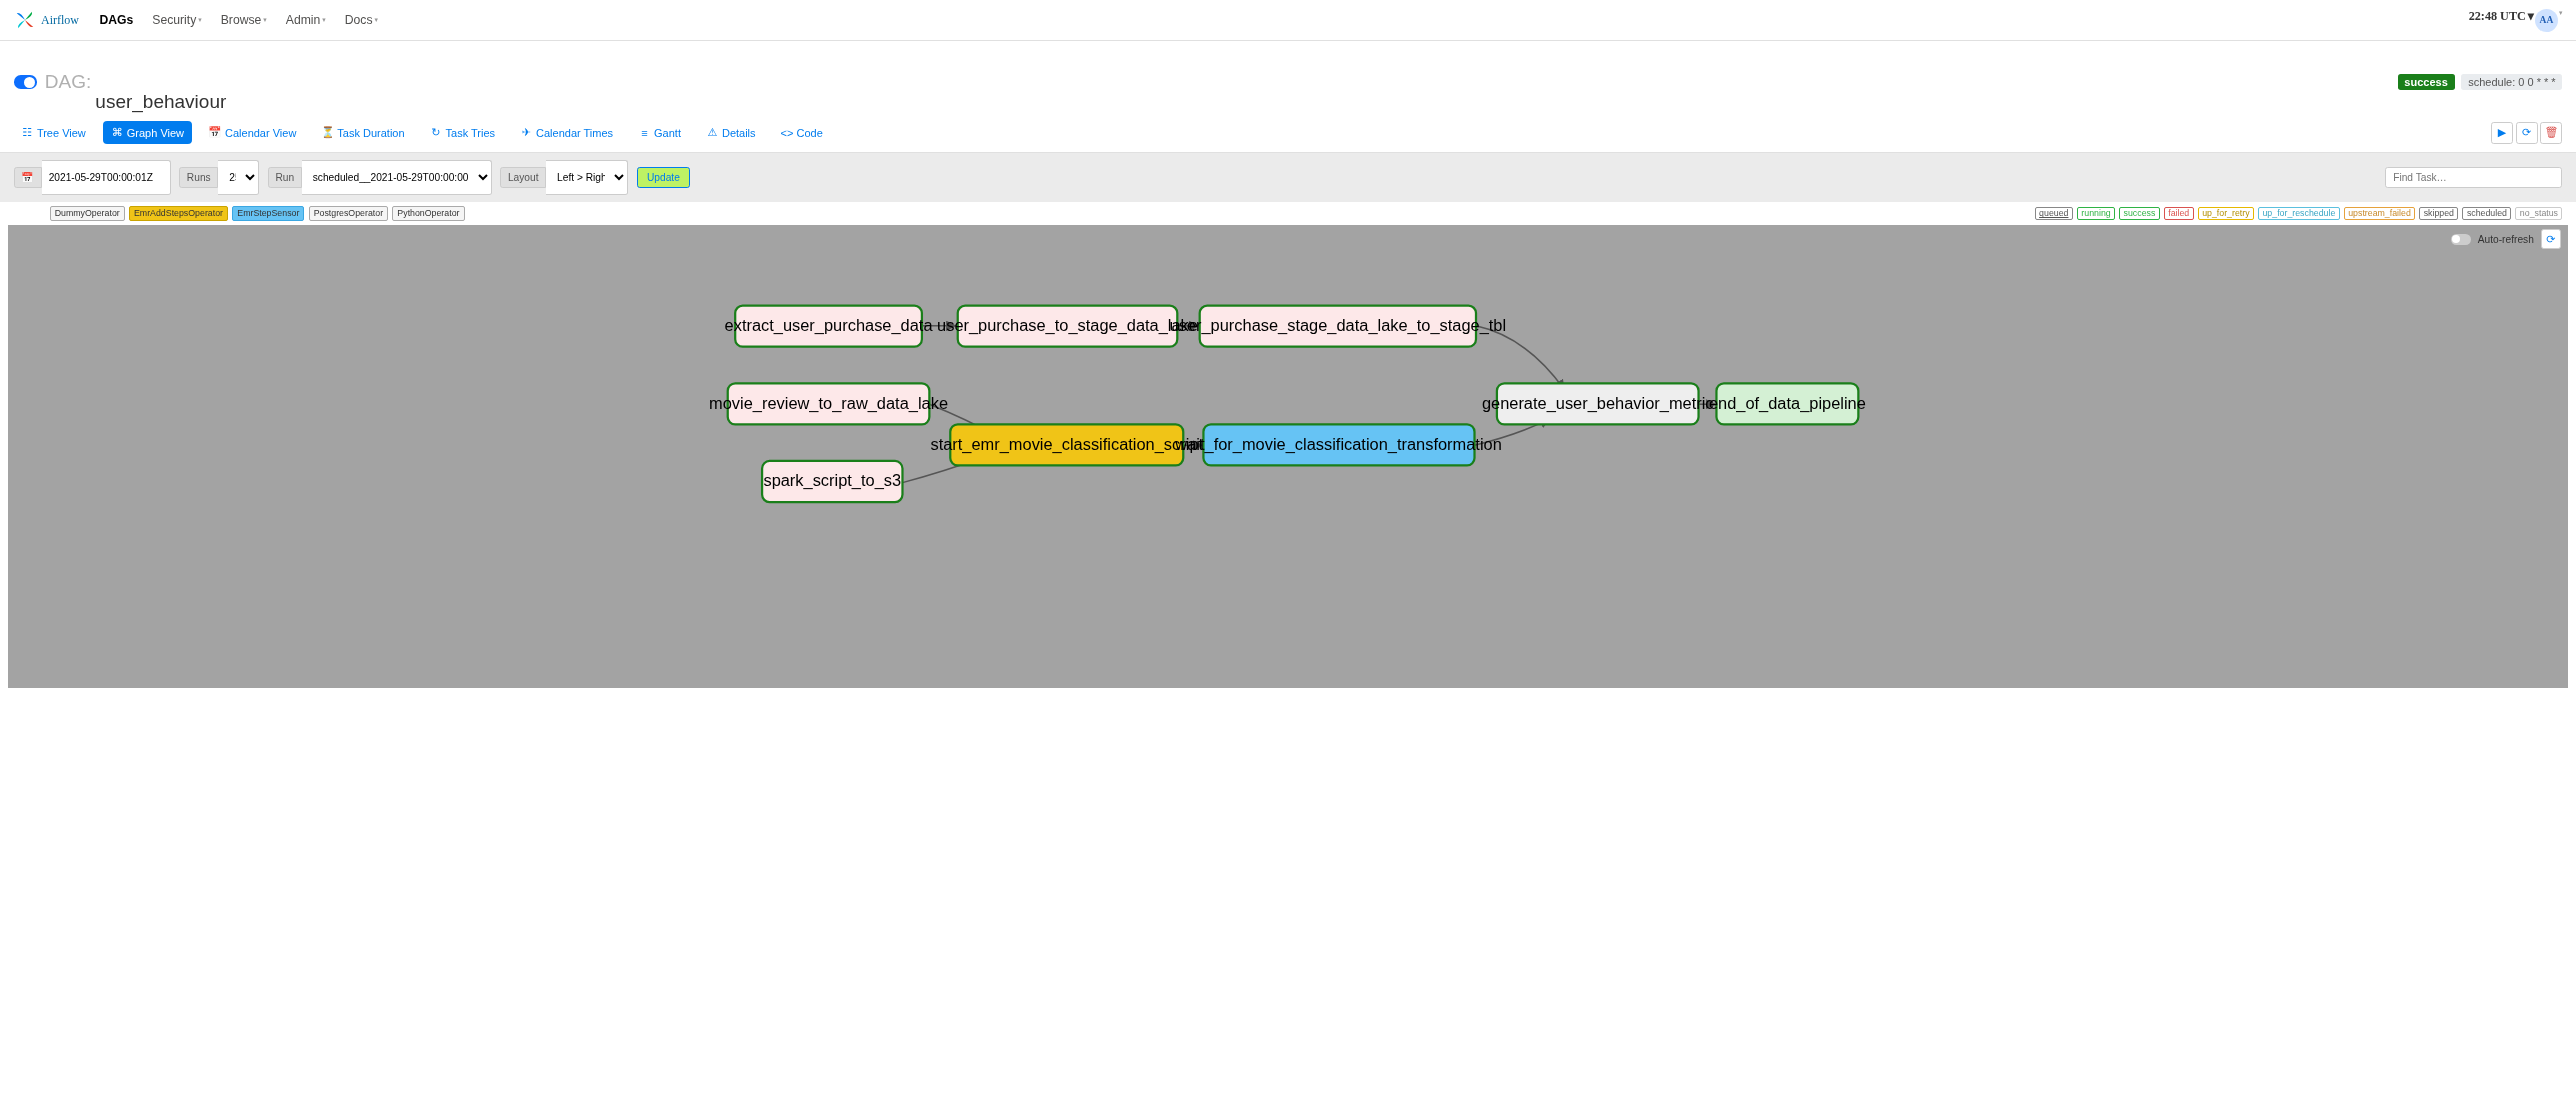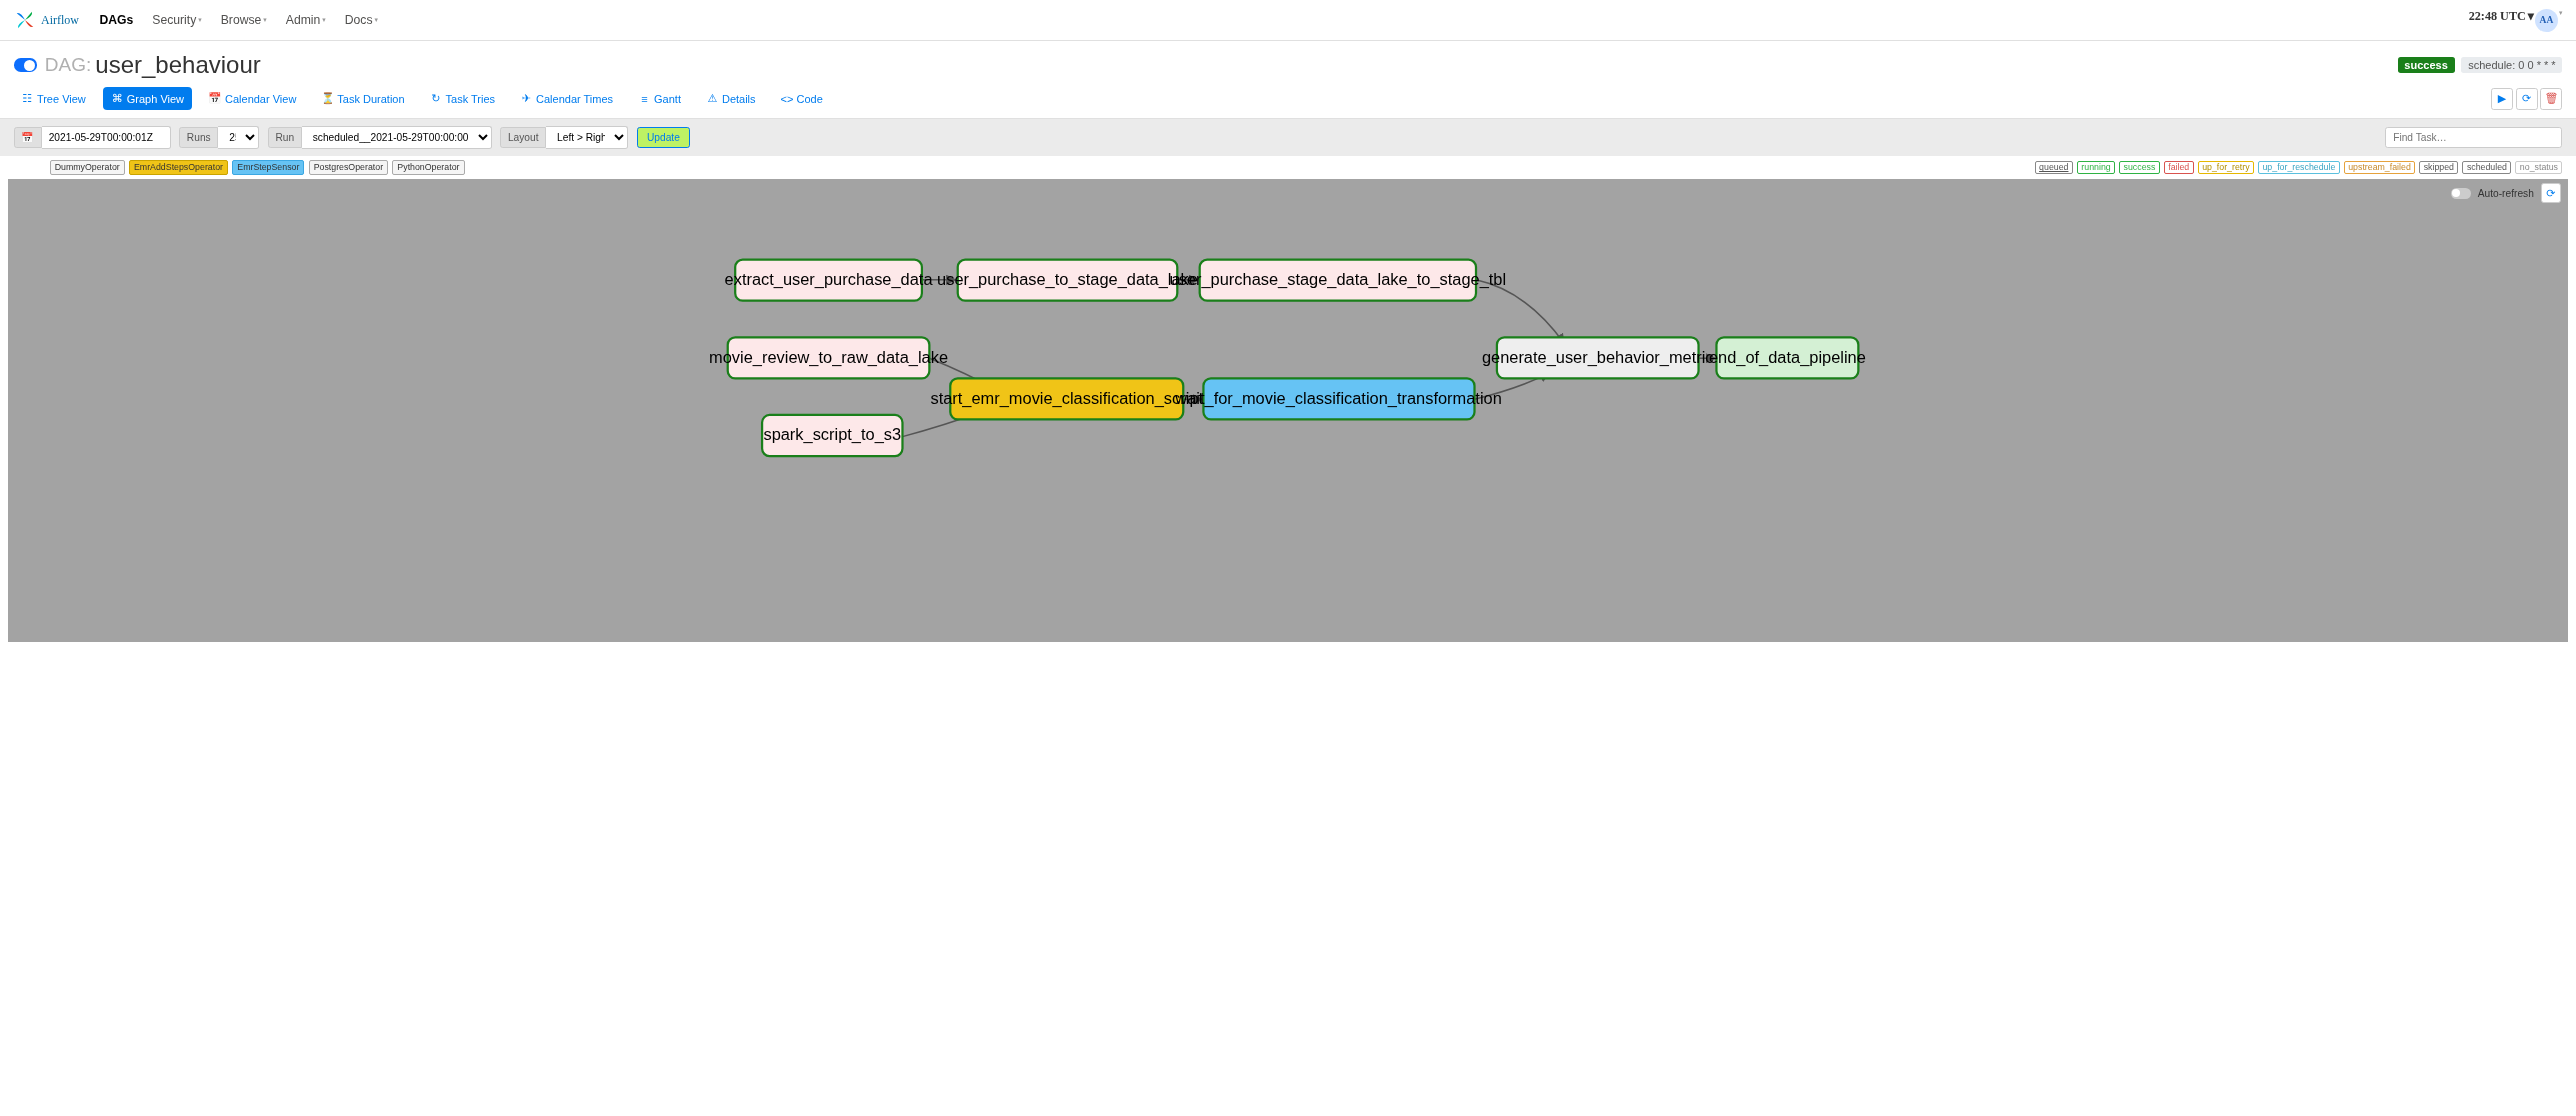--- a/index.html
+++ b/index.html
@@ -16,39 +16,39 @@
   .nav-link .caret { font-size: 6.8px; color: #999; }
   .nav-right { display: flex; align-items: flex-start; gap: 1px; font-family: Liberation Serif, serif; }
   .time { font-size: 12.2px; font-weight: 600; color: #333; display: flex; align-items: center; gap: 2px; }
   .avatar { width: 23px; height: 23px; border-radius: 50%; background: #cfe2ff; color: #2360b5; font-size: 9.5px; font-weight: 600; display: flex; align-items: center; justify-content: center; }
 
   
   .dag-header { display: flex; align-items: center; padding: 10.2px 13.6px 0 13.6px; }
   .toggle { width: 23px; height: 13.6px; background: #0d6efd; border-radius: 6.8px; position: relative; margin-right: 8.2px; cursor: pointer; }
   .toggle::after { content: ""; position: absolute; right: 1.4px; top: 1.4px; width: 11px; height: 11px; background: #fff; border-radius: 50%; }
   .dag-label { font-size: 19px; color: #b0b0b0; font-weight: 500; margin-right: 4.1px; }
-  .dag-name { font-size: 24px; color: #333; font-weight: 400; }
+  .dag-name { font-size: 19px; color: #333; font-weight: 400; margin-top: 40px; }
   .dag-header-right { margin-left: auto; display: flex; gap: 6.8px; align-items: center; }
   .badge-success { background: #1a7f1a; color: #fff; padding: 2px 6.8px; border-radius: 2.7px; font-size: 11px; font-weight: 600; }
   .badge-schedule { background: #e9ecef; color: #555; padding: 2px 6.8px; border-radius: 2.7px; font-size: 11px; }
 
   
   .view-tabs { display: flex; gap: 9.5px; padding: 8.2px 13.6px; align-items: center; border-bottom: 0.7px solid #e0e0e0; }
   .vtab { display: flex; align-items: center; gap: 4.1px; padding: 5.4px 8.2px; font-size: 11px; color: #017cee; cursor: pointer; border-radius: 4.1px; }
   .vtab.active { background: #017cee; color: #fff; }
   .vtab .icon { width: 11px; height: 11px; display: inline-flex; align-items: center; justify-content: center; }
   .view-tabs-right { margin-left: auto; display: flex; gap: 2.7px; }
   .icon-btn { width: 22px; height: 22px; border: 0.7px solid #ccc; border-radius: 2.7px; display: flex; align-items: center; justify-content: center; background: #fff; cursor: pointer; font-size: 11px; }
   .icon-btn.red { color: #d9534f; }
 
   
   .controls { background: #ebebeb; padding: 6.8px 13.6px; display: flex; gap: 8.2px; align-items: center; }
   .ctrl-group { display: flex; align-items: center; }
   .ctrl-addon { background: #e0e0e0; border: 0.7px solid #ccc; padding: 4.1px 6.8px; border-radius: 2.7px 0 0 2.7px; display: flex; align-items: center; font-size: 10.2px; color: #555; }
-  .ctrl-input, .ctrl-select { border: 0.7px solid #ccc; padding: 4.1px 6.8px; font-size: 10.2px; background: #fff; height: 23px; }
+  .ctrl-input, .ctrl-select { border: 0.7px solid #ccc; padding: 4.1px 6.8px; font-size: 10.2px; background: #fff; height: 35px; }
   .ctrl-input { border-radius: 0 2.7px 2.7px 0; border-left: none; }
   .ctrl-select.right { border-radius: 0 2.7px 2.7px 0; border-left: none; }
   .btn-update { border: 0.7px solid #017cee; color: #017cee; background: #bef264; padding: 4.1px 9.5px; border-radius: 2.7px; font-size: 10.2px; cursor: pointer; }
   .find-task { margin-left: auto; border: 0.7px solid #ccc; padding: 4.1px 6.8px; font-size: 10.2px; width: 177px; background: #fff; border-radius: 2.7px; }
 
   
   .legend-row { display: flex; padding: 4.1px 13.6px; align-items: center; }
   .op-legend { display: flex; gap: 4.1px; margin-left: 36px; }
   .op-tag { font-size: 8.8px; padding: 1.4px 4.1px; border: 0.7px solid #aaa; border-radius: 2px; background: #f5f5f5; }
   .op-tag.yellow { background: #f0c417; border-color: #c9a300; }

